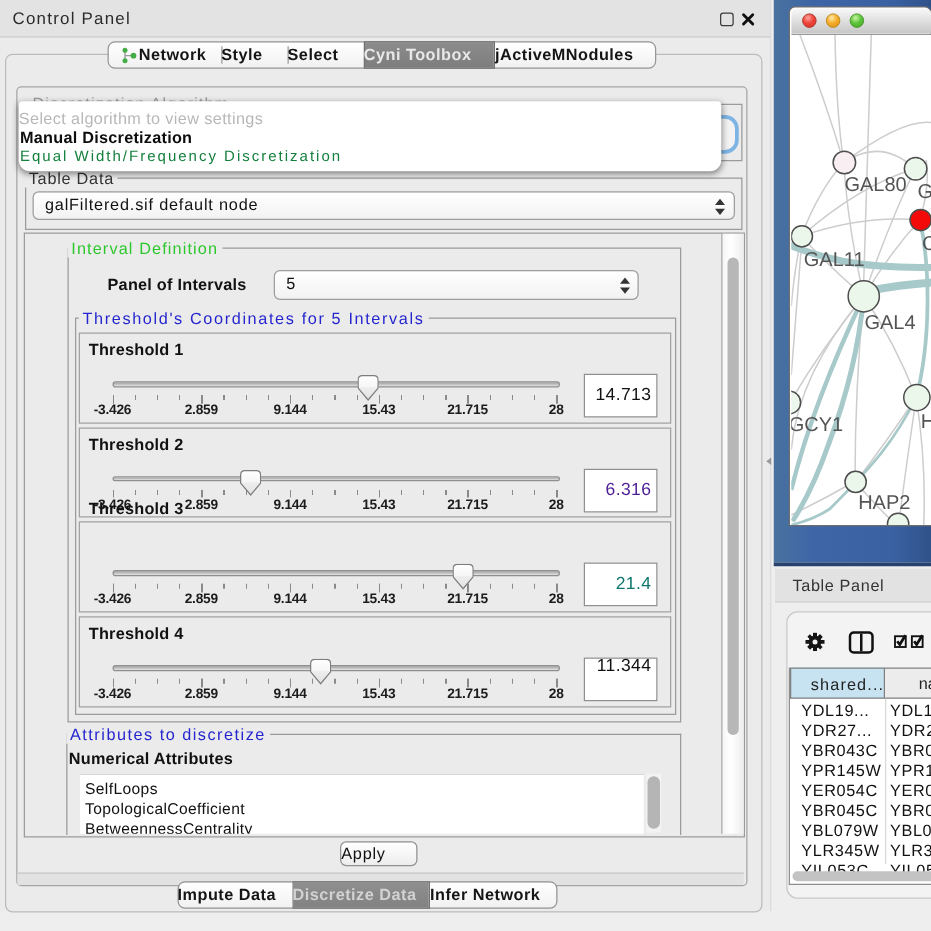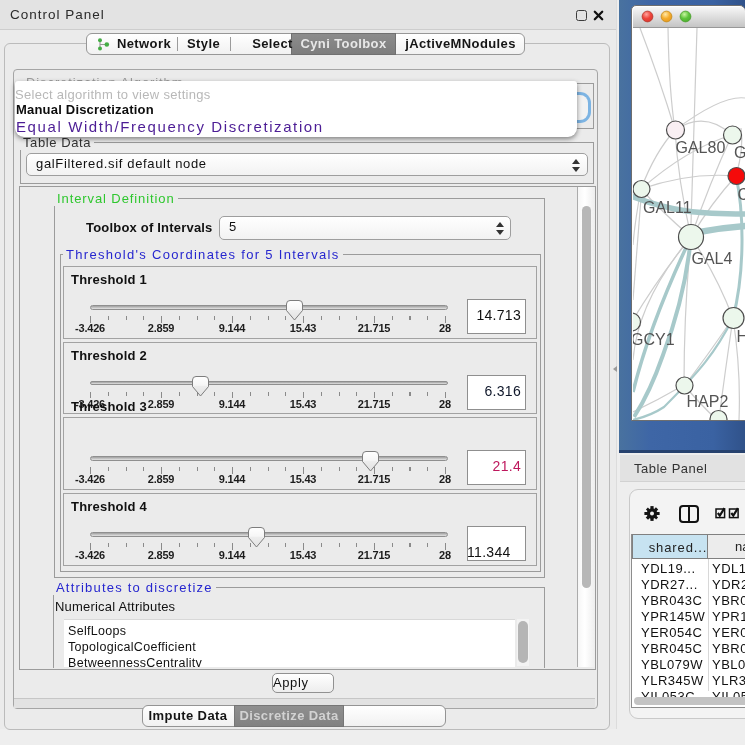--- a/index.html
+++ b/index.html
@@ -1,16 +1,16 @@
 <!DOCTYPE html>
 <html><head><meta charset="utf-8">
 <style>
 html,body{margin:0;padding:0}
 #page{position:relative;width:745px;height:745px;overflow:hidden;background:#eeeeee;font-family:"Liberation Sans",sans-serif;}
-.seg{display:inline-block;height:22px;line-height:22px;font-size:13px;font-weight:bold;color:#151515;text-align:center;letter-spacing:0.4px}
+.seg{display:inline-block;height:22px;line-height:22px;font-size:13px;font-weight:bold;color:#151515;letter-spacing:0.4px}
 </style></head><body>
 <div id="page">
 
 <div style="position:absolute;left:0;top:0;width:616px;height:729px;background:#ebebeb;border-right:1px solid #dcdcdc"></div>
 <div style="position:absolute;left:0;top:0;width:616px;height:29px;background:#e3e3e3;border-bottom:1px solid #cdcdcd"></div>
 <div style="position:absolute;left:10px;top:7px;font-size:13.5px;color:#2b2b2b;letter-spacing:1.0px">Control Panel</div>
 <div style="position:absolute;left:576px;top:10px;width:9px;height:8.5px;border:1.6px solid #3c3c3c;border-radius:2.5px"></div>
 <svg style="position:absolute;left:593px;top:10px" width="11" height="11" viewBox="0 0 11 11">
       <path d="M1.8,1.8 L9.2,9.2 M9.2,1.8 L1.8,9.2" stroke="#111" stroke-width="2.3" stroke-linecap="round"></path>
     </svg>
@@ -47,21 +47,21 @@
 <div style="position:absolute;left:572px;top:159px;width:0;height:0;border-left:4.5px solid transparent;border-right:4.5px solid transparent;border-bottom:5px solid #333"></div>
 <div style="position:absolute;left:572px;top:167px;width:0;height:0;border-left:4.5px solid transparent;border-right:4.5px solid transparent;border-top:5px solid #333"></div>
 
 <div style="position:absolute;left:19px;top:186px;width:575px;height:482px;border:1px solid #9b9b9b;background:#ebebeb"></div>
 <div style="position:absolute;left:577px;top:187px;width:17px;height:480px;background:linear-gradient(90deg,#f6f6f6,#ffffff 40%,#ededed);border-left:1px solid #ababab"></div>
 <div style="position:absolute;left:582px;top:206px;width:9px;height:382px;border-radius:5px;background:#b7b7b7"></div>
 
 <div style="position:absolute;left:54px;top:198px;width:489px;height:378px;border:1px solid #9b9b9b"></div>
 <div style="position:absolute;left:54px;top:191px;background:#ebebeb;padding:0 3px;font-size:13px;color:#2ec72e;letter-spacing:0.9px">Interval Definition</div>
 
-<div style="position:absolute;left:86px;top:220px;font-size:13px;font-weight:bold;color:#111;letter-spacing:0.2px">Toolbox of Intervals</div>
+<div style="position:absolute;left:86px;top:220px;font-size:13px;font-weight:bold;color:#111;letter-spacing:0.2px">Panel of Intervals</div>
 <div style="position:absolute;left:219px;top:216px;width:290px;height:22px;border:1px solid #9e9e9e;border-radius:5px;background:linear-gradient(#ffffff,#f2f2f2)"></div>
 <div style="position:absolute;left:229px;top:219px;font-size:13px;color:#111">5</div>
 <div style="position:absolute;left:496px;top:222px;width:0;height:0;border-left:4.5px solid transparent;border-right:4.5px solid transparent;border-bottom:5px solid #333"></div>
 <div style="position:absolute;left:496px;top:230px;width:0;height:0;border-left:4.5px solid transparent;border-right:4.5px solid transparent;border-top:5px solid #333"></div>
 
 <div style="position:absolute;left:60px;top:254px;width:479px;height:316px;border:1px solid #9b9b9b"></div>
 <div style="position:absolute;left:63px;top:247px;background:#ebebeb;padding:0 3px;font-size:13px;color:#2626cf;letter-spacing:1.3px">Threshold's Coordinates for 5 Intervals</div>
 
 <div style="position:absolute;left:63px;top:266px;width:472px;height:70.5px;border:1px solid #a2a2a2;background:#ebebeb"></div>
 <div style="position:absolute;left:71px;top:272px;font-weight:bold;font-size:13px;color:#111;letter-spacing:0.2px">Threshold 1</div>
@@ -103,21 +103,21 @@
         <linearGradient id="thg2" x1="0" y1="0" x2="0" y2="1">
 <stop offset="0" stop-color="#ffffff"></stop>
           <stop offset="0.45" stop-color="#f6f6f6"></stop>
           <stop offset="0.5" stop-color="#ededed"></stop>
           <stop offset="1" stop-color="#e2e2e2"></stop>
         </linearGradient>
       </defs>
 <path d="M4,0.5 H13 Q16.5,0.5 16.5,4 V10.5 L8.5,20 L0.5,10.5 V4 Q0.5,0.5 4,0.5 Z" fill="url(#thg2)" stroke="#7d7d7d" stroke-width="1"></path>
 </svg>
 <div style="position:absolute;left:467px;top:374.5px;width:57px;height:33px;border:1px solid #8f8f8f;background:#fff"></div>
-<div style="position:absolute;left:467px;top:374.5px;width:54px;height:33px;line-height:33px;text-align:right;font-size:14px;letter-spacing:0.3px;color:#0f172a">6.316</div>
+<div style="position:absolute;left:467px;top:374.5px;width:54px;height:33px;line-height:33px;text-align:right;font-size:14px;letter-spacing:0.3px;color:#4c1d95">6.316</div>
 <div style="position:absolute;left:63px;top:417px;width:472px;height:70.5px;border:1px solid #a2a2a2;background:#ebebeb"></div>
 <div style="position:absolute;left:71px;top:399px;font-weight:bold;font-size:13px;color:#111;letter-spacing:0.2px">Threshold 3</div>
 <div style="position:absolute;left:90px;top:456px;width:356px;height:2.5px;border-radius:3px;border:1px solid #8f8f8f;background:linear-gradient(#9f9f9f,#d6d6d6 80%,#e3e3e3)"></div>
 <div style="position:absolute;left:90px;top:467px;width:357px;height:4px;background:repeating-linear-gradient(90deg,#8a8a8a 0 1px,transparent 1px 17.75px)"></div>
 <div style="position:absolute;left:90px;top:467px;width:357px;height:6.5px;background:repeating-linear-gradient(90deg,#8a8a8a 0 1px,transparent 1px 71px)"></div>
 <span style="position:absolute;left:90px;top:473px;transform:translateX(-50%);font-size:11px;font-weight:bold;color:#1c1c1c;letter-spacing:-0.2px">-3.426</span>
     <span style="position:absolute;left:161px;top:473px;transform:translateX(-50%);font-size:11px;font-weight:bold;color:#1c1c1c;letter-spacing:-0.2px">2.859</span>
     <span style="position:absolute;left:232px;top:473px;transform:translateX(-50%);font-size:11px;font-weight:bold;color:#1c1c1c;letter-spacing:-0.2px">9.144</span>
     <span style="position:absolute;left:303px;top:473px;transform:translateX(-50%);font-size:11px;font-weight:bold;color:#1c1c1c;letter-spacing:-0.2px">15.43</span>
     <span style="position:absolute;left:374px;top:473px;transform:translateX(-50%);font-size:11px;font-weight:bold;color:#1c1c1c;letter-spacing:-0.2px">21.715</span>
@@ -127,21 +127,21 @@
         <linearGradient id="thg3" x1="0" y1="0" x2="0" y2="1">
 <stop offset="0" stop-color="#ffffff"></stop>
           <stop offset="0.45" stop-color="#f6f6f6"></stop>
           <stop offset="0.5" stop-color="#ededed"></stop>
           <stop offset="1" stop-color="#e2e2e2"></stop>
         </linearGradient>
       </defs>
 <path d="M4,0.5 H13 Q16.5,0.5 16.5,4 V10.5 L8.5,20 L0.5,10.5 V4 Q0.5,0.5 4,0.5 Z" fill="url(#thg3)" stroke="#7d7d7d" stroke-width="1"></path>
 </svg>
 <div style="position:absolute;left:467px;top:450px;width:57px;height:33px;border:1px solid #8f8f8f;background:#fff"></div>
-<div style="position:absolute;left:467px;top:450px;width:54px;height:34px;line-height:33px;text-align:right;font-size:14px;letter-spacing:0.3px;color:#be185d">21.4</div>
+<div style="position:absolute;left:467px;top:450px;width:54px;height:34px;line-height:33px;text-align:right;font-size:14px;letter-spacing:0.3px;color:#0f766e">21.4</div>
 <div style="position:absolute;left:63px;top:493px;width:472px;height:70.5px;border:1px solid #a2a2a2;background:#ebebeb"></div>
 <div style="position:absolute;left:71px;top:499px;font-weight:bold;font-size:13px;color:#111;letter-spacing:0.2px">Threshold 4</div>
 <div style="position:absolute;left:90px;top:532px;width:356px;height:2.5px;border-radius:3px;border:1px solid #8f8f8f;background:linear-gradient(#9f9f9f,#d6d6d6 80%,#e3e3e3)"></div>
 <div style="position:absolute;left:90px;top:543px;width:357px;height:4px;background:repeating-linear-gradient(90deg,#8a8a8a 0 1px,transparent 1px 17.75px)"></div>
 <div style="position:absolute;left:90px;top:543px;width:357px;height:6.5px;background:repeating-linear-gradient(90deg,#8a8a8a 0 1px,transparent 1px 71px)"></div>
 <span style="position:absolute;left:90px;top:549px;transform:translateX(-50%);font-size:11px;font-weight:bold;color:#1c1c1c;letter-spacing:-0.2px">-3.426</span>
     <span style="position:absolute;left:161px;top:549px;transform:translateX(-50%);font-size:11px;font-weight:bold;color:#1c1c1c;letter-spacing:-0.2px">2.859</span>
     <span style="position:absolute;left:232px;top:549px;transform:translateX(-50%);font-size:11px;font-weight:bold;color:#1c1c1c;letter-spacing:-0.2px">9.144</span>
     <span style="position:absolute;left:303px;top:549px;transform:translateX(-50%);font-size:11px;font-weight:bold;color:#1c1c1c;letter-spacing:-0.2px">15.43</span>
     <span style="position:absolute;left:374px;top:549px;transform:translateX(-50%);font-size:11px;font-weight:bold;color:#1c1c1c;letter-spacing:-0.2px">21.715</span>
@@ -151,44 +151,45 @@
         <linearGradient id="thg4" x1="0" y1="0" x2="0" y2="1">
 <stop offset="0" stop-color="#ffffff"></stop>
           <stop offset="0.45" stop-color="#f6f6f6"></stop>
           <stop offset="0.5" stop-color="#ededed"></stop>
           <stop offset="1" stop-color="#e2e2e2"></stop>
         </linearGradient>
       </defs>
 <path d="M4,0.5 H13 Q16.5,0.5 16.5,4 V10.5 L8.5,20 L0.5,10.5 V4 Q0.5,0.5 4,0.5 Z" fill="url(#thg4)" stroke="#7d7d7d" stroke-width="1"></path>
 </svg>
 <div style="position:absolute;left:467px;top:526px;width:57px;height:33px;border:1px solid #8f8f8f;background:#fff"></div>
-<div style="position:absolute;left:467px;top:536px;width:54px;height:33px;line-height:33px;font-size:14px;letter-spacing:0.3px;color:#111">11.344</div>
+<div style="position:absolute;left:467px;top:516px;width:54px;height:33px;line-height:33px;text-align:right;font-size:14px;letter-spacing:0.3px;color:#111">11.344</div>
 
 <div style="position:absolute;left:53px;top:587px;width:490px;height:80px;border:1px solid #9b9b9b;border-bottom:none"></div>
 <div style="position:absolute;left:53px;top:580px;background:#ebebeb;padding:0 3px;font-size:13px;color:#2626cf;letter-spacing:1.2px">Attributes to discretize</div>
-<div style="position:absolute;left:55px;top:599px;font-size:13px;font-weight:normal;color:#111;letter-spacing:0.2px">Numerical Attributes</div>
+<div style="position:absolute;left:55px;top:599px;font-size:13px;font-weight:bold;color:#111;letter-spacing:0.2px">Numerical Attributes</div>
 <div style="position:absolute;left:64px;top:619px;width:451px;height:47px;background:#ffffff;border-top:1px solid #d8d8d8;overflow:hidden">
 <div style="position:absolute;left:4px;top:4px;font-size:12.5px;color:#111;letter-spacing:0.3px">SelfLoops</div>
 <div style="position:absolute;left:4px;top:20px;font-size:12.5px;color:#111;letter-spacing:0.3px">TopologicalCoefficient</div>
 <div style="position:absolute;left:4px;top:36px;font-size:12.5px;color:#111;letter-spacing:0.3px">BetweennessCentrality</div>
 </div>
 <div style="position:absolute;left:517px;top:619px;width:12px;height:47px;background:#f3f3f3"></div>
 <div style="position:absolute;left:518px;top:621px;width:10px;height:42px;border-radius:5px;background:#b5b5b5"></div>
 
 <div style="position:absolute;left:272px;top:673px;width:60px;height:18px;border:1px solid #919191;border-radius:5px;background:linear-gradient(#ffffff,#ededed);text-align:left;line-height:18px;font-size:13px;color:#111;letter-spacing:0.6px">Apply</div>
 
 <div style="position:absolute;left:142px;top:705px;width:304px;height:22px;background:linear-gradient(#ffffff,#f1f1f1);border:1px solid #949494;border-radius:6px;box-sizing:border-box"></div>
 <div style="position:absolute;left:234px;top:705px;width:110px;height:22px;background:linear-gradient(#8f8f8f,#828282);border:1px solid #767676;box-sizing:border-box"></div>
 <div class="seg" style="position:absolute;left:142px;top:705px;width:92px;height:22px;line-height:21px">Impute Data</div>
 <div class="seg" style="position:absolute;left:234px;top:705px;width:110px;height:22px;line-height:21px;color:#d2d2d2">Discretize Data</div>
+<div class="seg" style="position:absolute;left:344px;top:705px;width:102px;height:22px;line-height:21px">Infer Network</div>
 
 <div style="position:absolute;left:15px;top:81px;width:562px;height:56px;background:#ffffff;border-radius:3px 3px 9px 9px;box-shadow:0 2px 5px rgba(0,0,0,0.45)"></div>
 <div style="position:absolute;left:15px;top:87px;width:562px;text-align:left;font-size:13px;color:#b8b8b8;letter-spacing:0.3px">Select algorithm to view settings</div>
 <div style="position:absolute;left:16px;top:102px;font-size:13px;font-weight:bold;color:#0d0d0d;letter-spacing:0.2px">Manual Discretization</div>
-<div style="position:absolute;left:16px;top:118px;font-size:15px;color:#4c1d95;letter-spacing:1.6px">Equal Width/Frequency Discretization</div>
+<div style="position:absolute;left:16px;top:118px;font-size:12px;color:#15803d;letter-spacing:1.6px">Equal Width/Frequency Discretization</div>
 
 <div style="position:absolute;left:613px;top:366px;width:0;height:0;border-top:3px solid transparent;border-bottom:3px solid transparent;border-right:4px solid #9a9a9a"></div>
 
 <div style="position:absolute;left:619px;top:0;width:126px;height:450px;background:linear-gradient(90deg,#49729f 0,#3e66a6 25%,#3a62a2 75%,#30528a 100%)"></div>
 <div style="position:absolute;left:619px;top:450px;width:126px;height:3px;background:#27426e"></div>
 
 <div style="position:absolute;left:631px;top:5px;width:114px;height:416px;border:1.5px solid #6e6e6e;border-radius:5px 5px 0 0;background:#fff;box-sizing:border-box"></div>
 <div style="position:absolute;left:632.5px;top:6.5px;width:112.5px;height:20px;background:linear-gradient(#f7f7f7,#c5c5c5);border-bottom:1px solid #989898;border-radius:4px 4px 0 0"></div>
 <svg style="position:absolute;left:640px;top:9px" width="60" height="15" viewBox="0 0 60 15">
 <defs>

